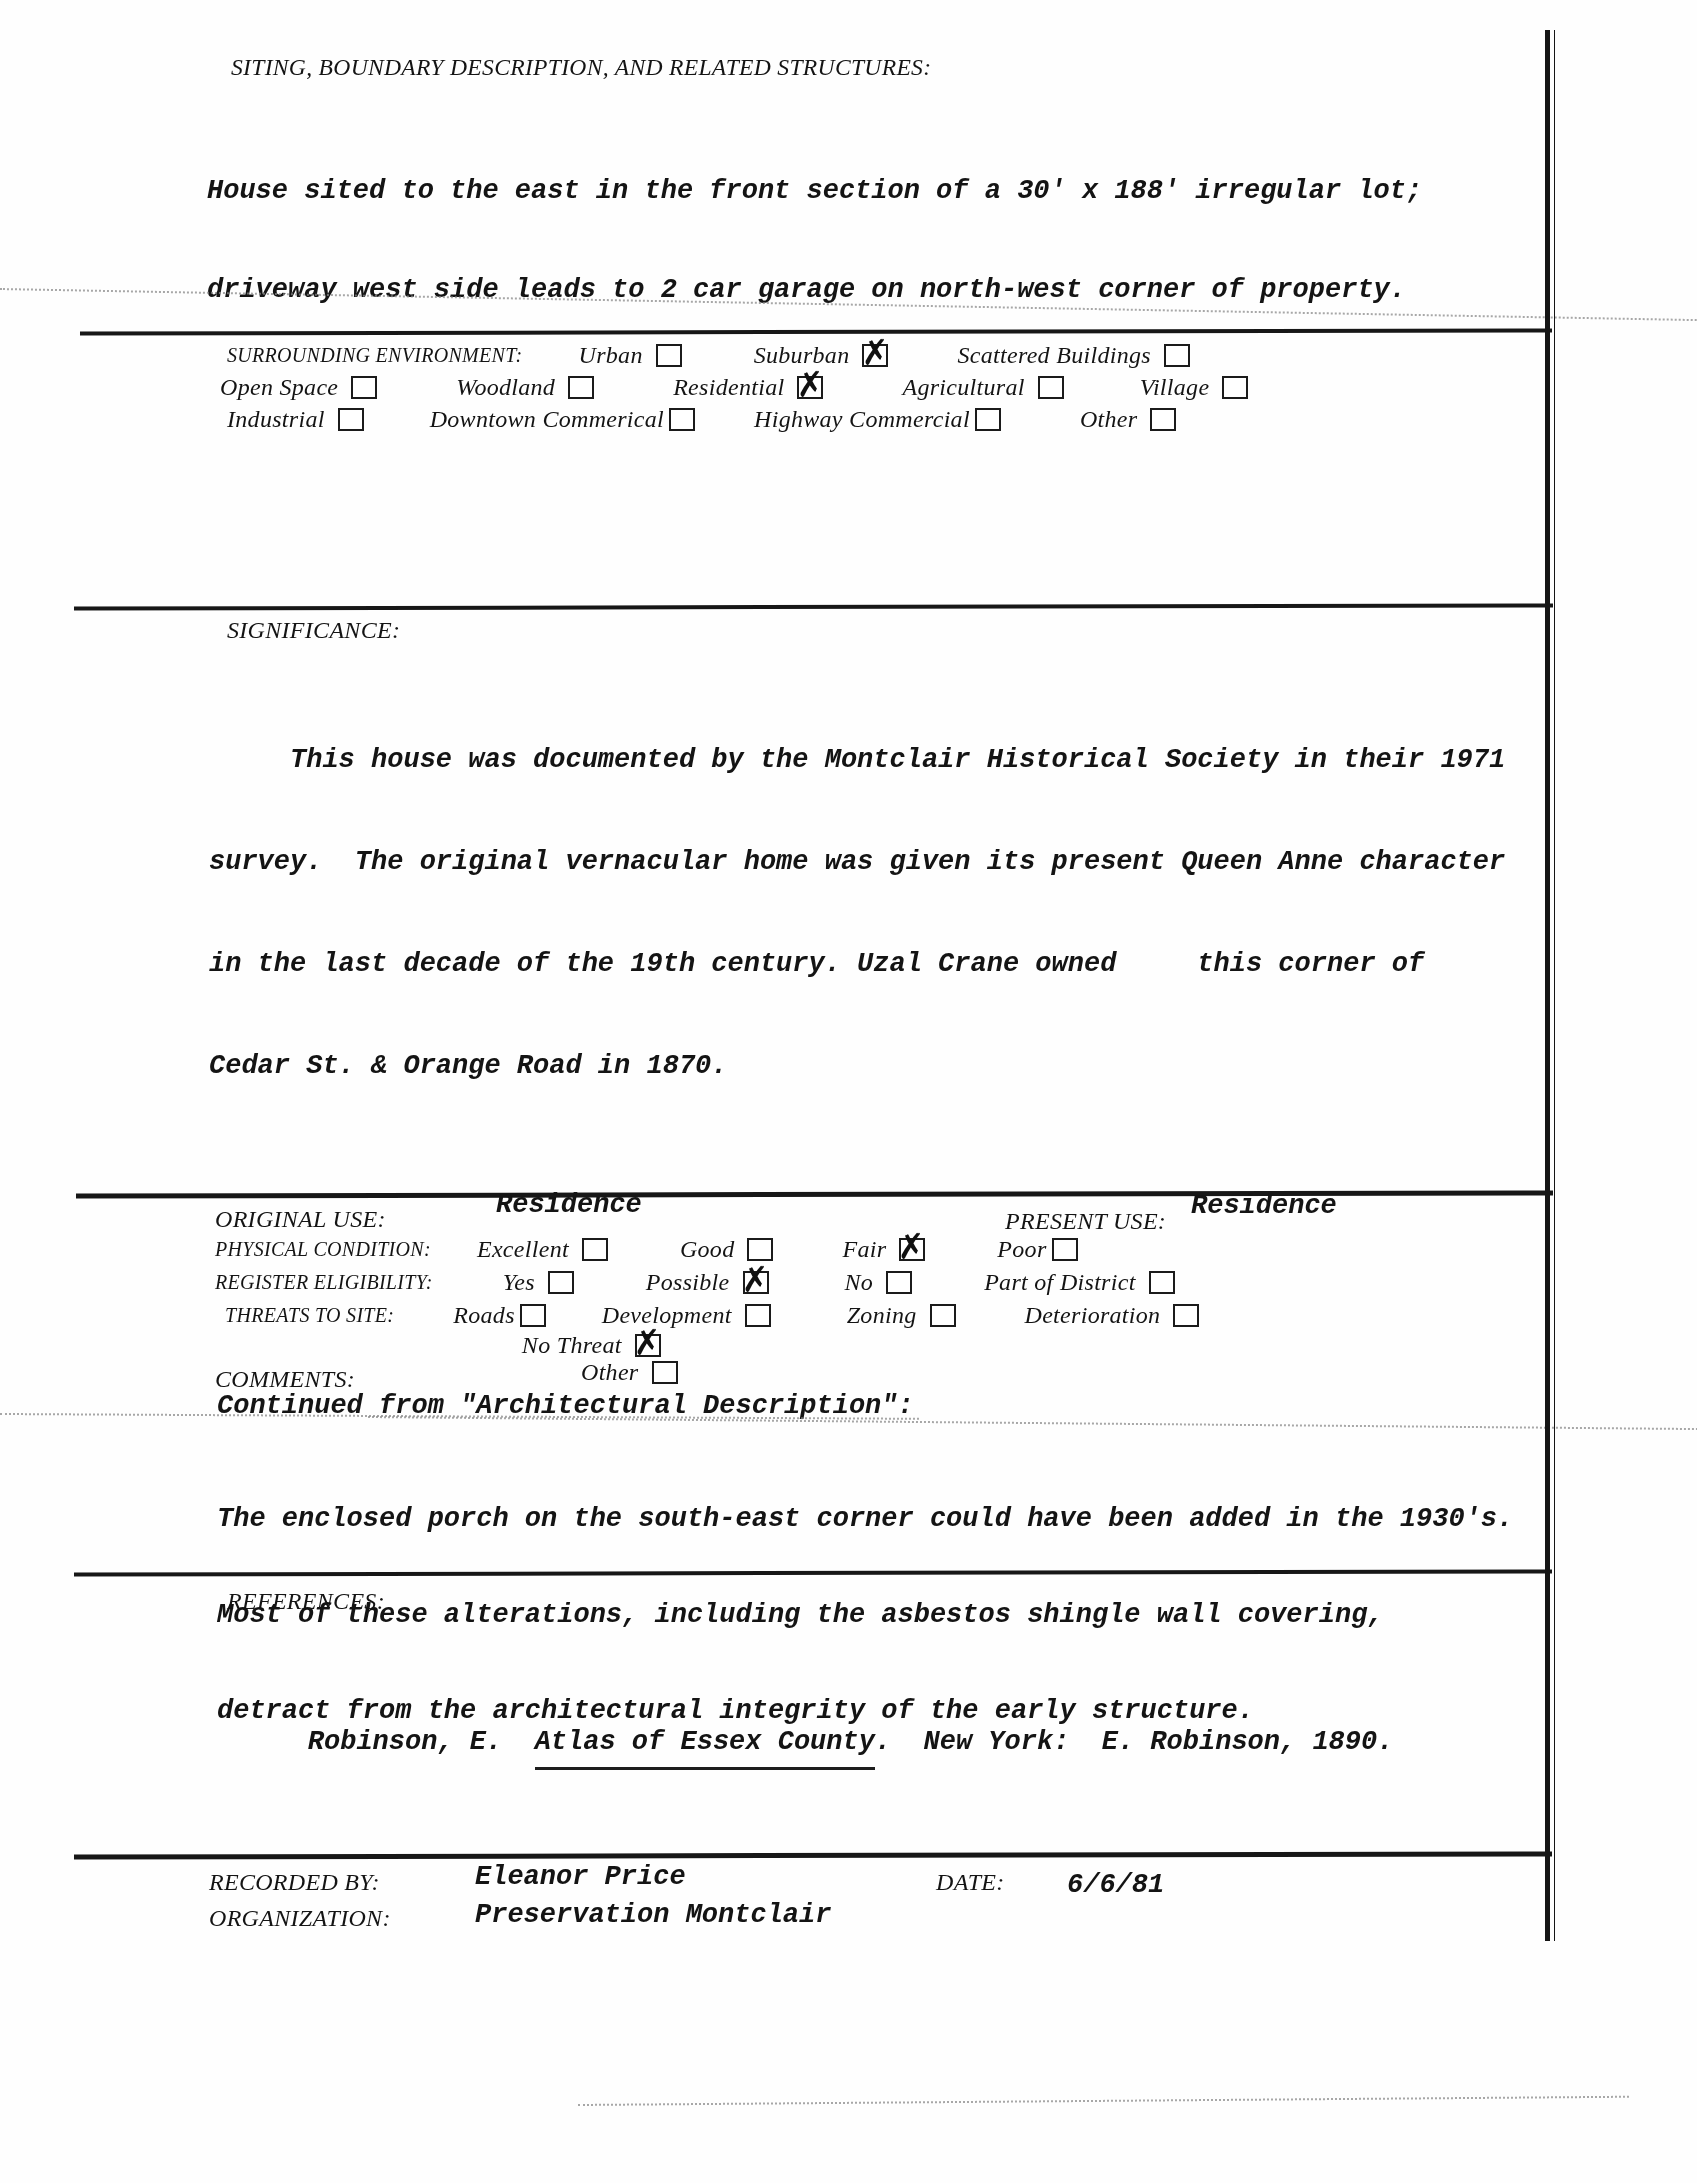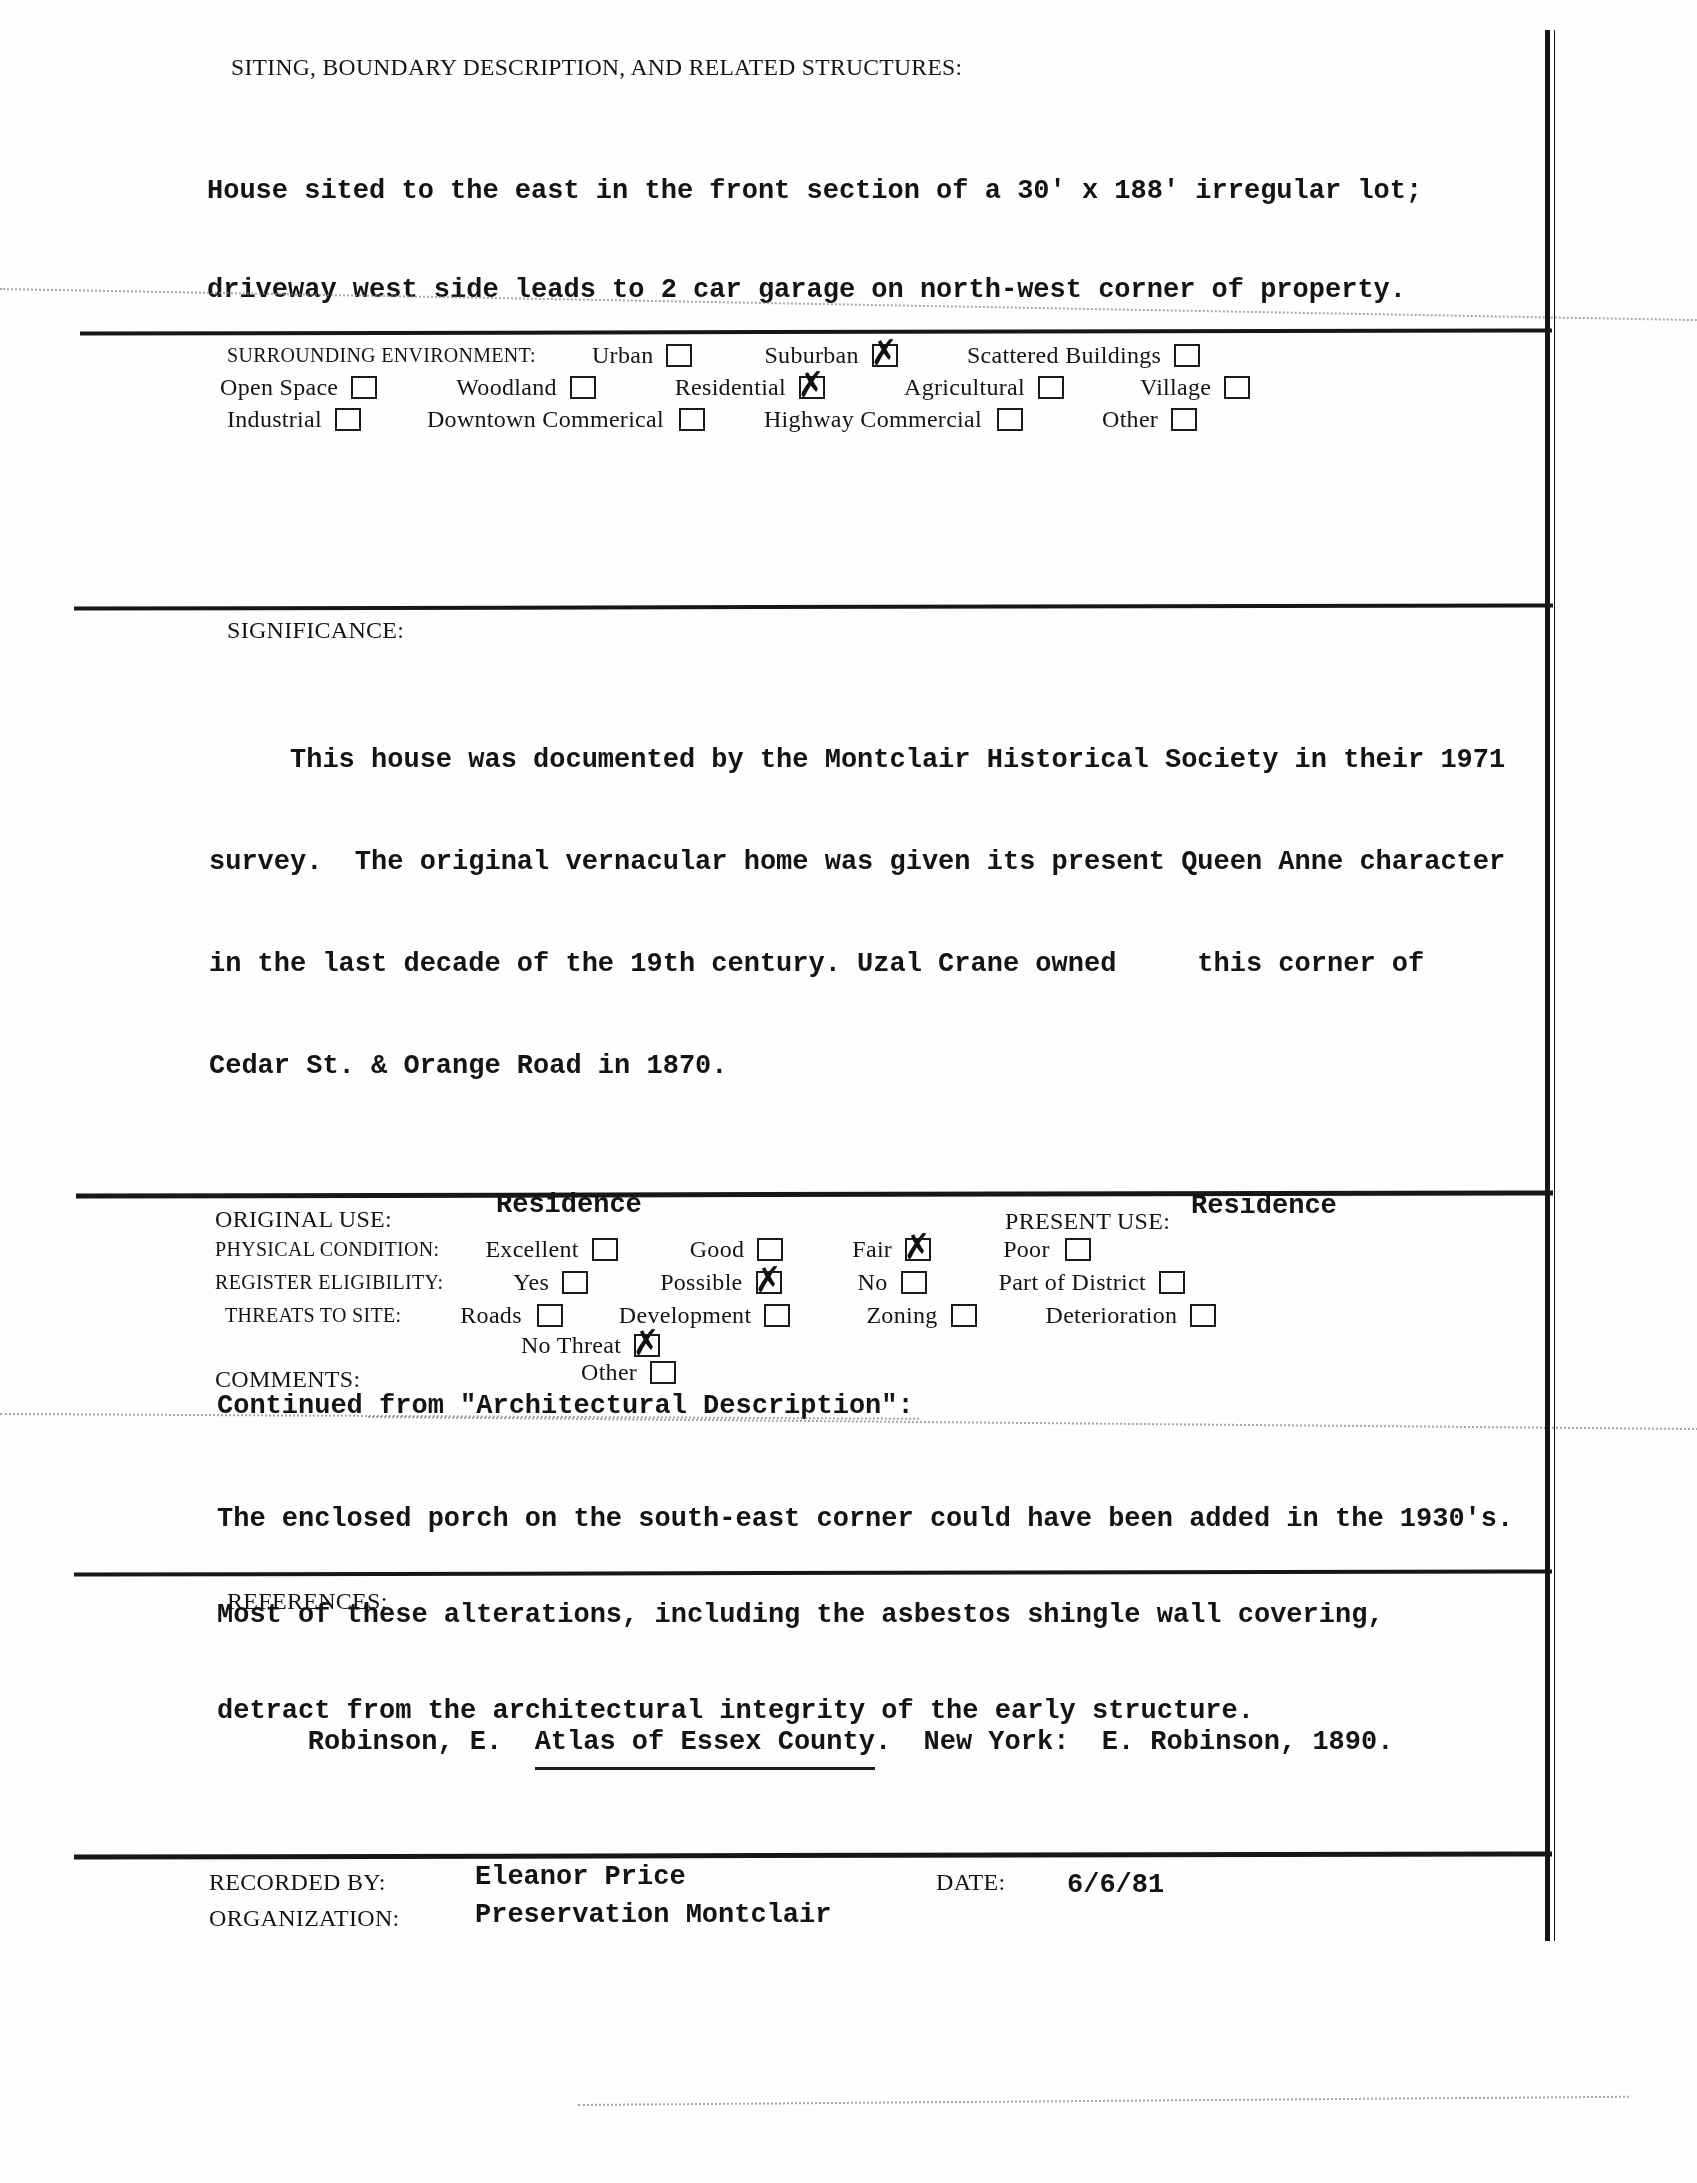--- a/index.html
+++ b/index.html
@@ -3,34 +3,35 @@
 <meta charset="utf-8">
 <style>
   html,body{margin:0;padding:0;background:#e8e8e8;}
   .page{
     position:relative;
     width:1697px;height:2183px;
     background:#fefefe;
     color:#141414;
     overflow:hidden;
     font-family:"Liberation Serif","DejaVu Serif",serif;
+    font-style:italic;
   }
   .serif{font-family:"Liberation Serif","DejaVu Serif",serif;font-size:24px;letter-spacing:0.3px;white-space:pre;}
   .mono{font-family:"Liberation Mono","DejaVu Sans Mono",monospace;font-weight:700;font-size:27px;white-space:pre;}
   .abs{position:absolute;}
   .mline{line-height:33px;}
   .hline{position:absolute;height:3.9px;background:#171717;}
   .hline.wavy{transform:rotate(-0.12deg);}
   .dotline{position:absolute;border-top:2.6px dotted #8a8a8a;opacity:.75;transform-origin:left top;}
   .vline{position:absolute;background:#151515;}
   
   .cbrow{position:absolute;display:flex;align-items:center;height:33px;}
   .rowlabel{font-family:"Liberation Serif","DejaVu Serif",serif;font-size:20px;letter-spacing:0.3px;white-space:pre;}
   .cbi{display:inline-flex;align-items:center;gap:13px;}
-  .cbi.tight{gap:15px;}
+  .cbi.tight{gap:5px;}
   .cbl{font-family:"Liberation Serif","DejaVu Serif",serif;font-size:24px;letter-spacing:0.3px;white-space:pre;}
   .cb{position:relative;display:inline-block;width:26px;height:23.6px;border:2.6px solid #1b1b1b;box-sizing:border-box;background:#fff;}
   .mk{position:absolute;left:-3.9px;top:-10.5px;font-family:"DejaVu Sans",sans-serif;font-weight:700;font-size:34px;line-height:34px;color:#101010;transform:rotate(-4deg);}
   
   .g70{margin-left:46px}.g85{margin-left:56px}.g90{margin-left:59px}
   .g100{margin-left:66px}.g105{margin-left:69px}.g110{margin-left:72px}.g115{margin-left:76px}
   .g120{margin-left:79px}.g125{margin-left:70px}
   .lowered{position:relative;top:7.9px;}
   .uline{border-bottom:3.9px solid #1d1d1d;padding-bottom:10px;}
 </style>

